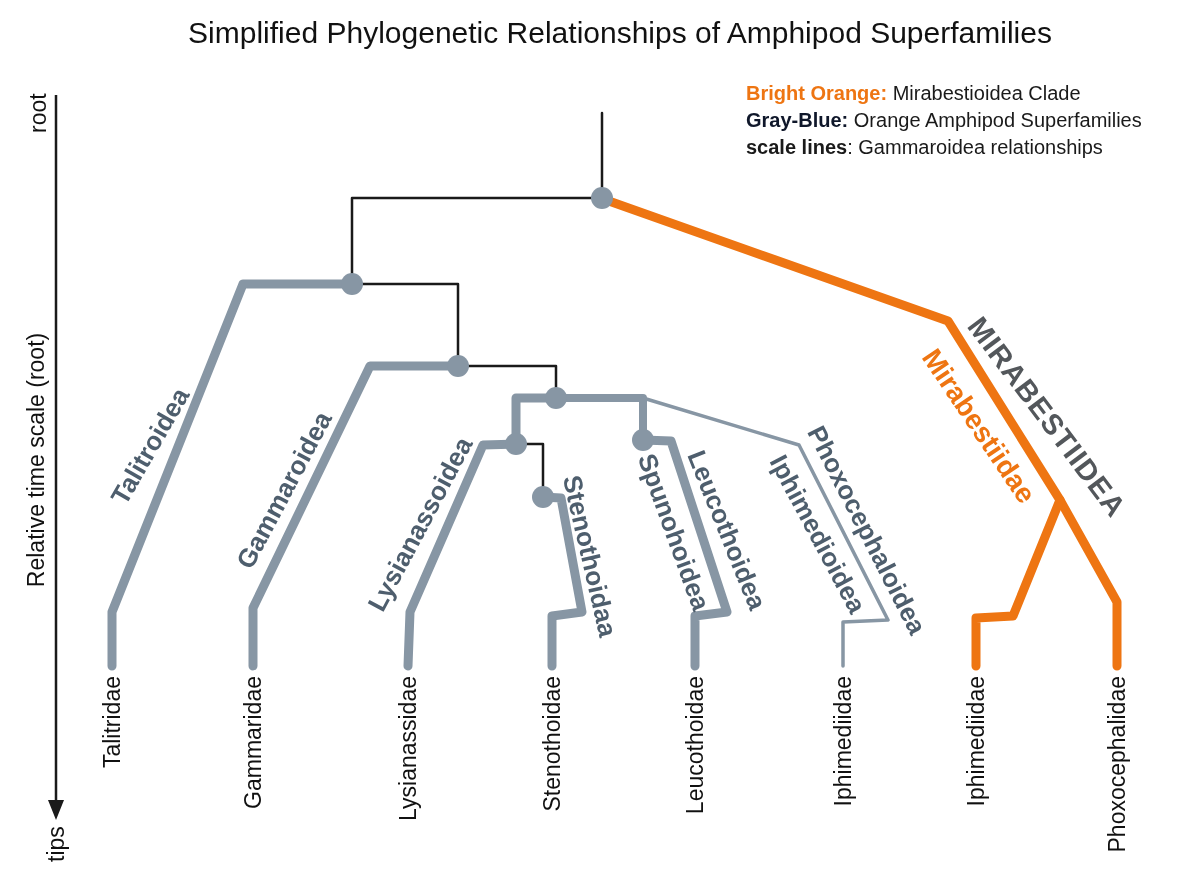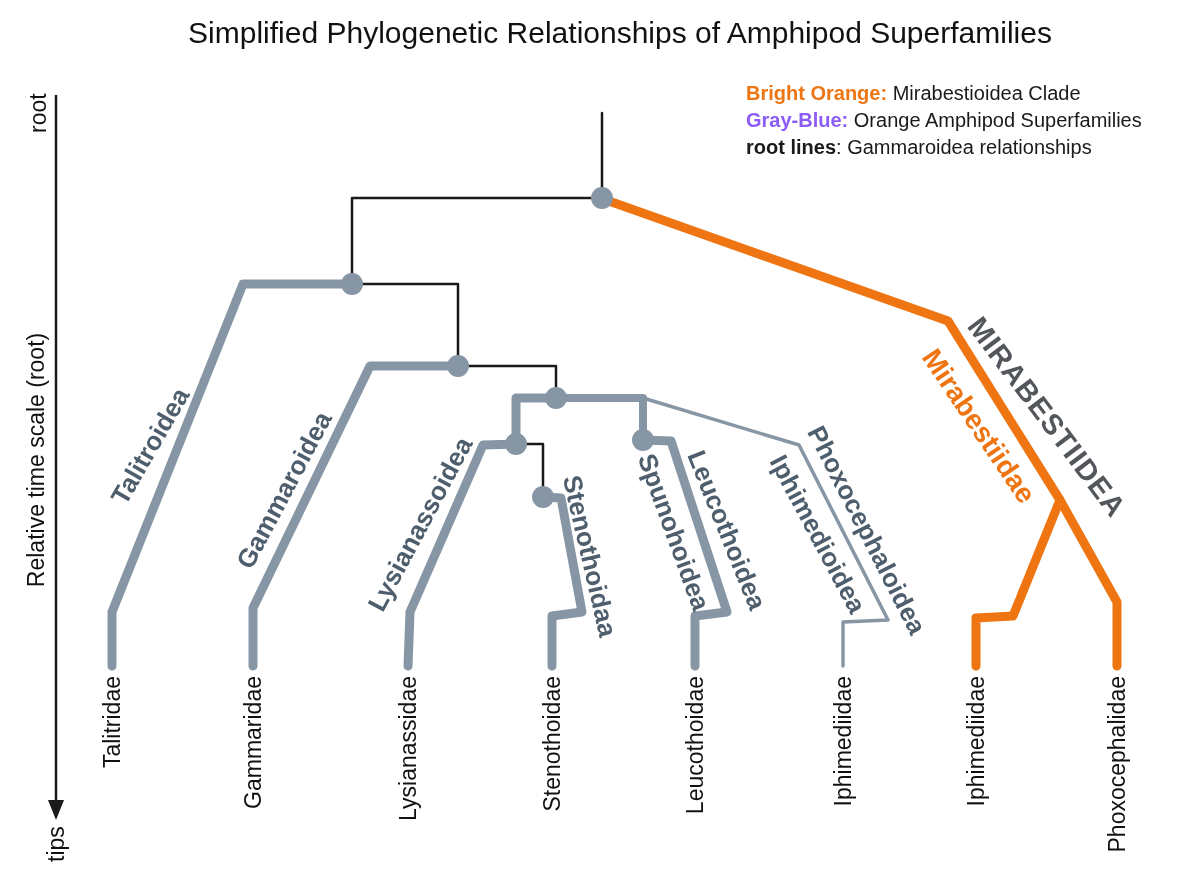--- a/index.html
+++ b/index.html
@@ -18,22 +18,22 @@
 </style>
 </head>
 <body>
 
 <div class="fig">
 
   <div class="title">Simplified Phylogenetic Relationships of Amphipod Superfamilies</div>
 
   <div class="legend">
     <div><span class="term" style="color: rgb(238, 117, 18); fill: rgb(238, 117, 18);">Bright Orange:</span><span> Mirabestioidea Clade</span></div>
-    <div><span class="term" style="color: #8b5cf6; fill: rgb(138, 154, 168);">Gray-Blue:</span><span> Orange Amphipod Superfamilies</span></div>
-    <div><span class="term" style="color: rgb(26, 26, 26); fill: rgb(26, 26, 26);">root lines</span><span>: Gammaroidea relationships</span></div>
+    <div><span class="term" style="color: #0f172a; fill: rgb(138, 154, 168);">Gray-Blue:</span><span> Orange Amphipod Superfamilies</span></div>
+    <div><span class="term" style="color: rgb(26, 26, 26); fill: rgb(26, 26, 26);">scale lines</span><span>: Gammaroidea relationships</span></div>
   </div>
 
   <svg class="tree-svg" width="1200" height="896" viewBox="0 0 1200 896">
 
     <g>
       <line x1="56" y1="95" x2="56" y2="802" stroke="#1a1a1a" stroke-width="2.5"></line>
       <polygon points="48,800 64,800 56,820" fill="#1a1a1a"></polygon>
       <text class="alabel" x="46" y="133" transform="rotate(-90 46 133)" text-anchor="start">root</text>
       <text class="alabel" x="44" y="460" transform="rotate(-90 44 460)" text-anchor="middle">Relative time scale (root)</text>
       <text class="alabel" x="64" y="862" transform="rotate(-90 64 862)" text-anchor="start">tips</text>

